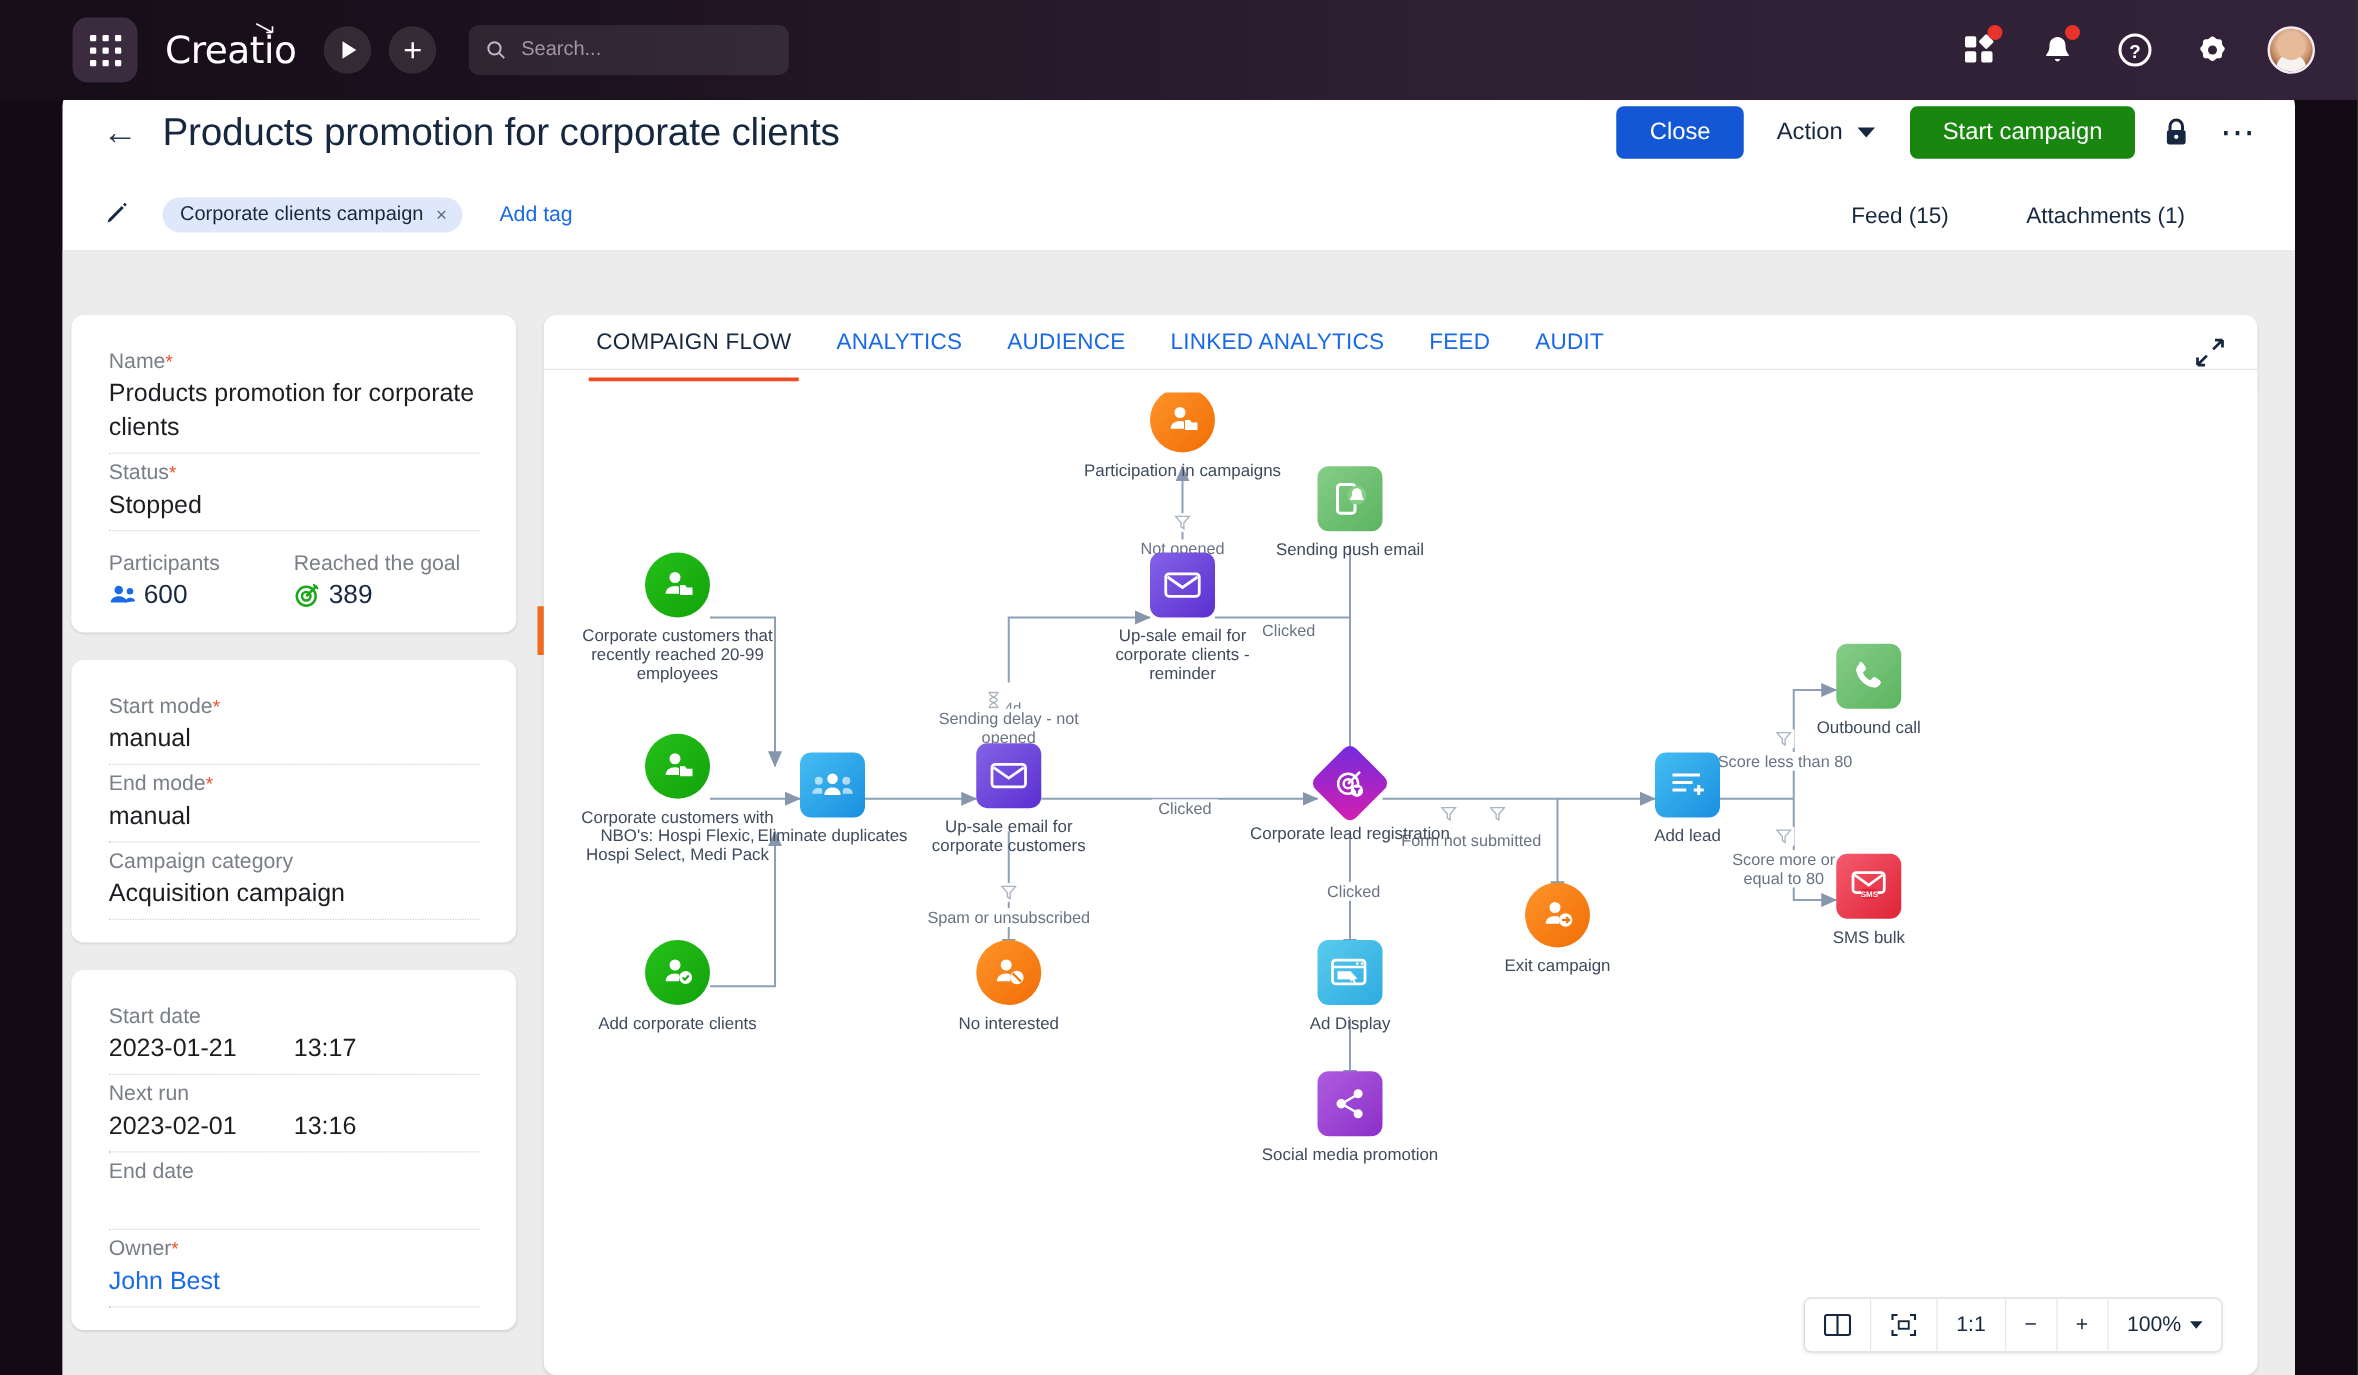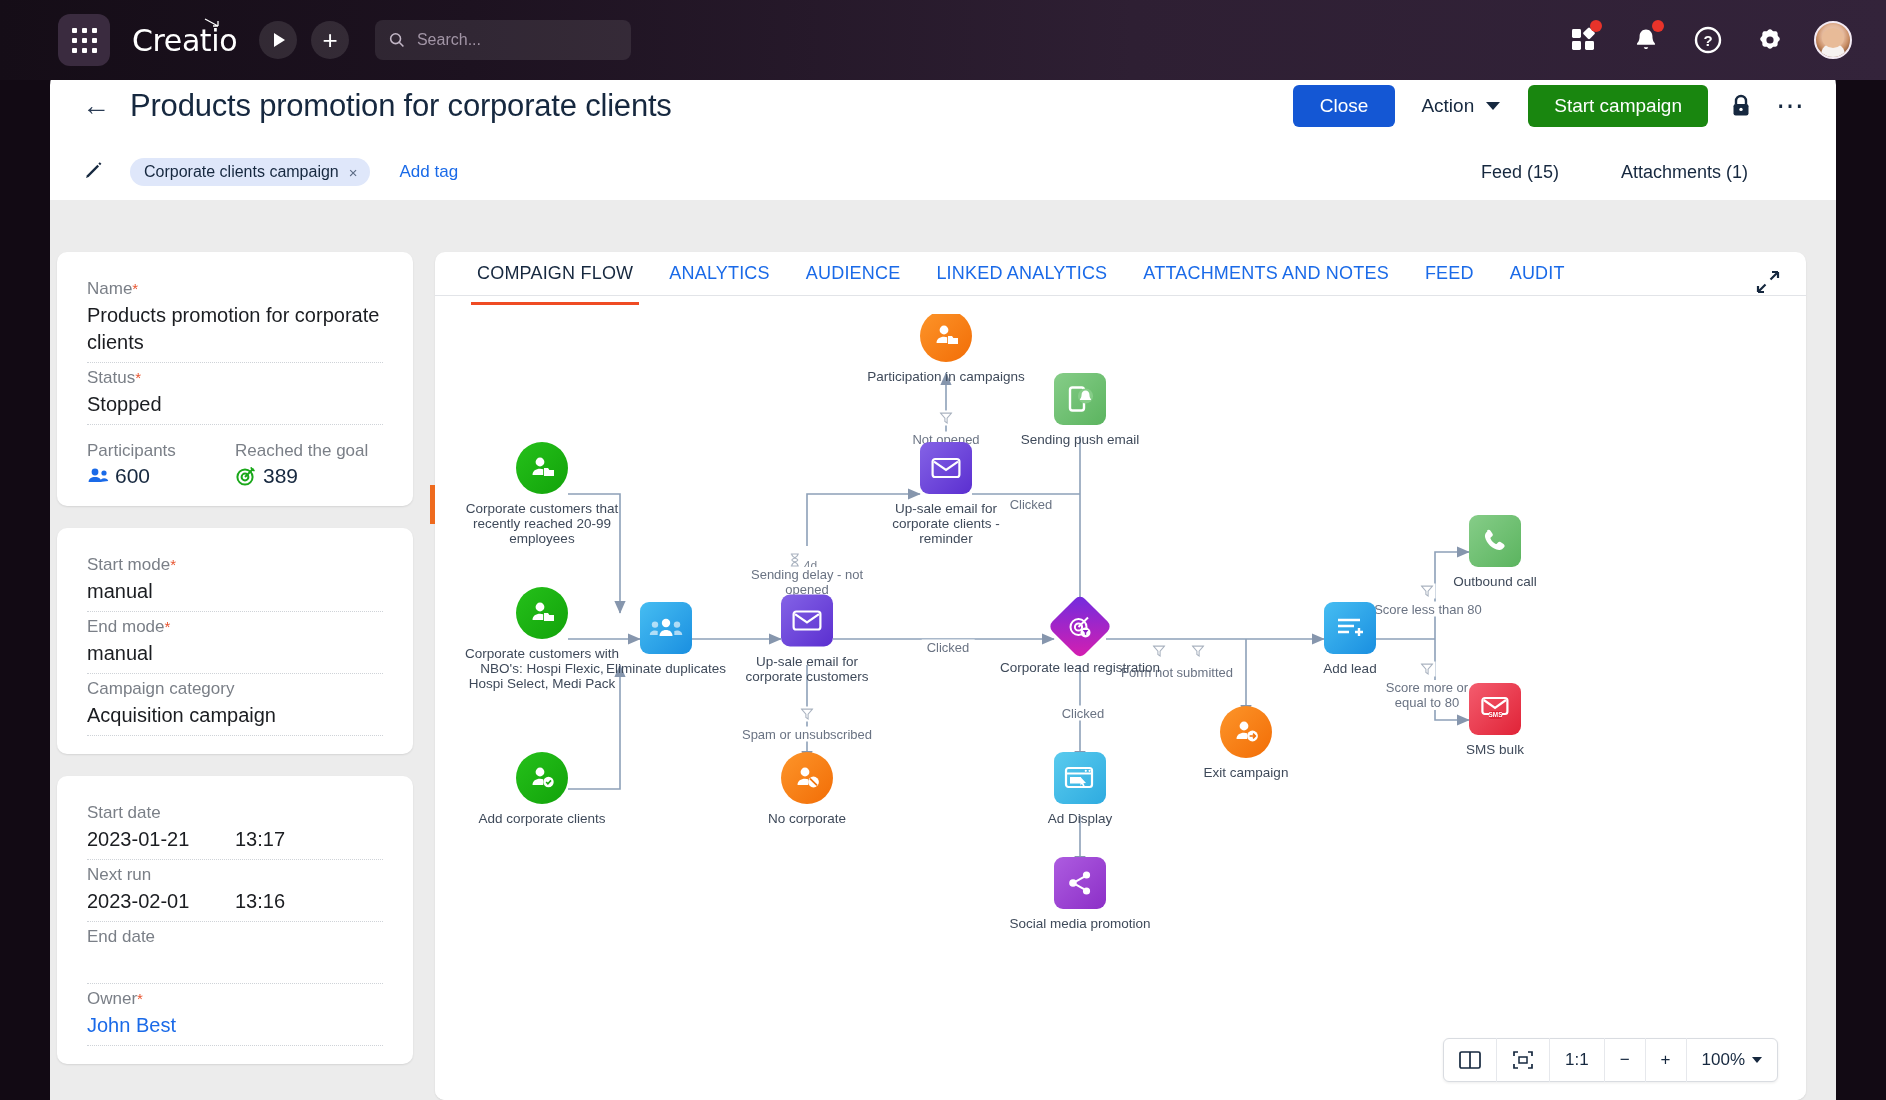--- a/index.html
+++ b/index.html
@@ -477,21 +477,20 @@
       </div>
 
       <div id="rightcol">
         <div id="tabpanel">
 
           <div id="tabs">
             <div class="tab active">COMPAIGN FLOW</div>
             <div class="tab">ANALYTICS</div>
             <div class="tab">AUDIENCE</div>
             <div class="tab">LINKED ANALYTICS</div>
-            <div class="tab">ATTACHMENTS AND NOTES</div>
             <div class="tab">FEED</div>
             <div class="tab">AUDIT</div>
             <span id="expand-icon">
               <svg width="24" height="24" viewBox="0 0 24 24">
                 <path d="M22 2 L14.5 9.5 M22 2 L22 8 M22 2 L16 2" stroke="#16283f" stroke-width="2.2" fill="none"></path>
                 <path d="M2 22 L9.5 14.5 M2 22 L2 16 M2 22 L8 22" stroke="#16283f" stroke-width="2.2" fill="none"></path>
               </svg>
             </span>
           </div>
 
@@ -598,21 +597,21 @@
 
             <div class="node" style="left:372px; top:475px;">
               <div class="shape cir" style="background:linear-gradient(135deg,#fd952a,#f26d06)">
                 <svg width="30" height="28" viewBox="0 0 30 28">
                     <circle cx="13" cy="8" r="4.4" fill="#fff"></circle>
                     <path d="M5.5 21c0-4 3.4-6.2 7.5-6.2 1.2 0 2.3.2 3.2.5V21z" fill="#fff"></path>
                     <circle cx="21.5" cy="18" r="5.4" fill="#fff"></circle>
                     <path d="M18 14.6l7 6.8" stroke="#f2720a" stroke-width="1.7"></path>
                   </svg>
               </div>
-              <div class="cap">No corporate</div>
+              <div class="cap">No interested</div>
             </div>
 
             <div class="node" style="left:511px; top:33px;">
               <div class="shape cir" style="background:linear-gradient(135deg,#fd952a,#f26d06)">
                 <svg width="30" height="28" viewBox="0 0 30 28">
                     <circle cx="13" cy="8" r="4.4" fill="#fff"></circle>
                     <path d="M5.5 21c0-4 3.4-6.2 7.5-6.2 1.2 0 2.3.2 3.2.5V21z" fill="#fff"></path>
                     <path d="M17 14h4l1.4 2h4.6v6H17z" fill="#fff"></path>
                   </svg>
               </div>

